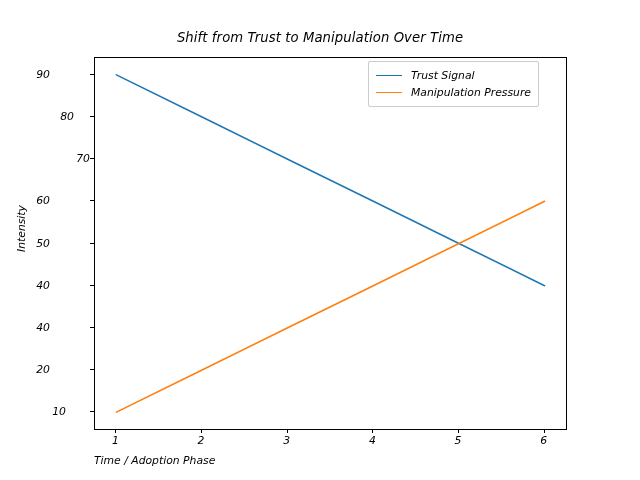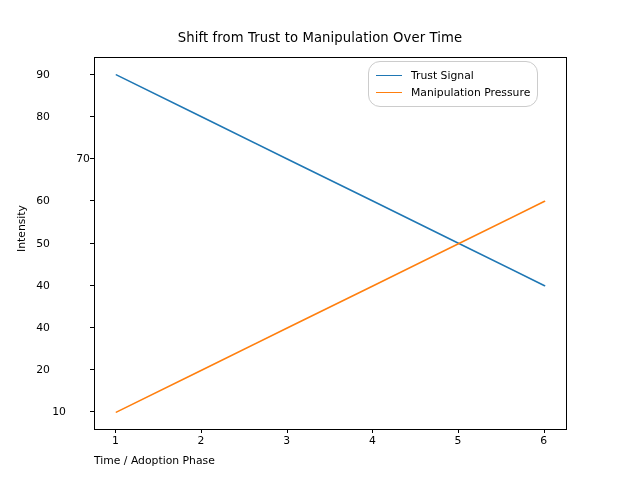--- a/index.html
+++ b/index.html
@@ -12,20 +12,21 @@
     height: 480px;
     font-family: "DejaVu Sans", sans-serif;
     color: #000000;
     overflow: hidden;
   }
   #figure {
     position: relative;
     width: 640px;
     height: 480px;
     background: #ffffff;
+    font-style: italic;
   }
   
   #chart-title {
     position: absolute;
     left: 0;
     top: 30px;
     width: 640px;
     text-align: center;
     font-size: 13.2px;
     color: #000000;
@@ -102,21 +103,21 @@
     transform: rotate(-90deg);
     transform-origin: center center;
   }
   
   #legend {
     position: absolute;
     left: 368px;
     top: 61px;
     padding: 5px 7px 5px 7px;
     border: 1px solid #cccccc;
-    border-radius: 12px;
+    border-radius: 2px;
     background: #ffffff;
   }
   .legend-row {
     display: flex;
     align-items: center;
     height: 17px;
   }
   .legend-swatch {
     width: 26px;
     height: 0;
@@ -143,21 +144,21 @@
   <div id="xlabel">Time / Adoption Phase</div>
 
   <div id="ytick-labels">
       <div class="ytick-wrap" style="top: 411.136px; padding-left: 16px;">10</div>
       <div class="ytick-wrap" style="top: 368.977px;">20</div>
       <div class="ytick-wrap" style="top: 326.818px;">40</div>
       <div class="ytick-wrap" style="top: 284.659px;">40</div>
       <div class="ytick-wrap" style="top: 242.5px;">50</div>
       <div class="ytick-wrap" style="top: 200.341px;">60</div>
       <div class="ytick-wrap" style="top: 158.182px; padding-left: 40px;">70</div>
-      <div class="ytick-wrap" style="top: 116.023px;">80</div>
+      <div class="ytick-wrap" style="top: 116.023px; padding-left: 24px;">80</div>
       <div class="ytick-wrap" style="top: 73.8636px;">90</div>
     </div>
   <div id="ytick-marks">
       <div class="ytick-mark" style="top: 411.136px;"></div>
       <div class="ytick-mark" style="top: 368.977px;"></div>
       <div class="ytick-mark" style="top: 326.818px;"></div>
       <div class="ytick-mark" style="top: 284.659px;"></div>
       <div class="ytick-mark" style="top: 242.5px;"></div>
       <div class="ytick-mark" style="top: 200.341px;"></div>
       <div class="ytick-mark" style="top: 158.182px;"></div>

